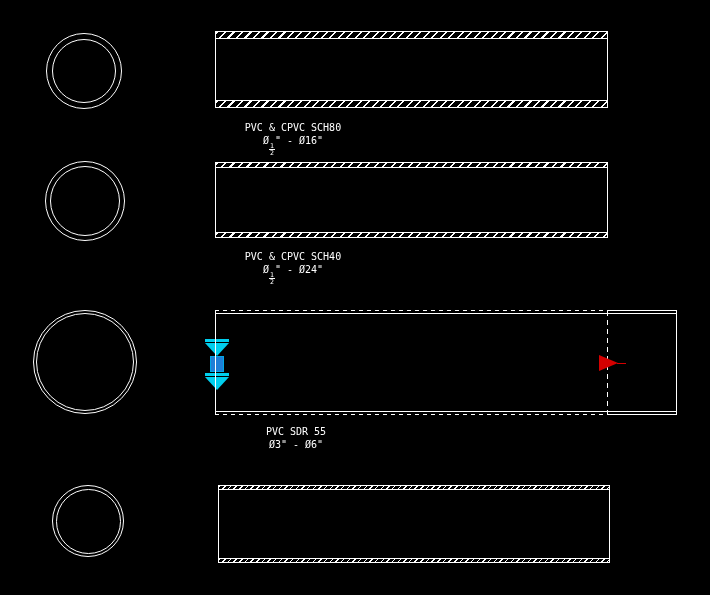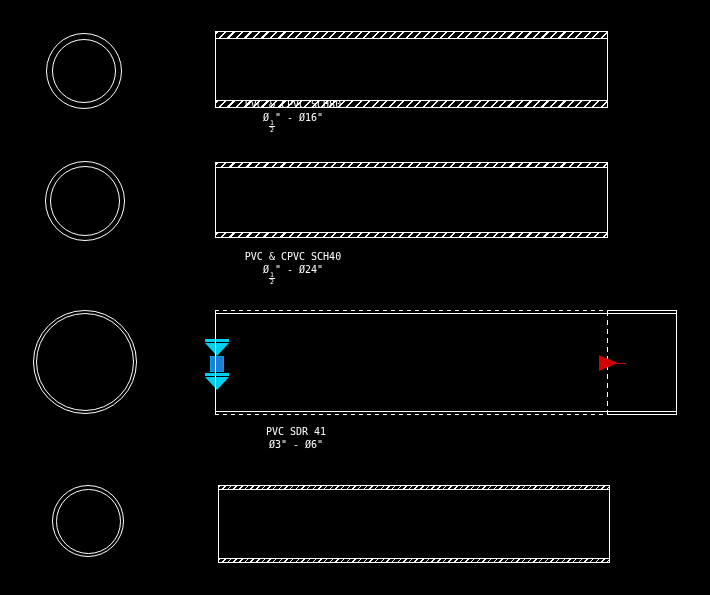--- a/index.html
+++ b/index.html
@@ -40,21 +40,21 @@
 
 <div class="canvas">
 
   <div class="circ" style="left:46px;top:33px;width:76px;height:76px;">
     <div class="circ-inner" style="inset:5px;"></div>
   </div>
   <div class="pipe-rect" style="left:215px;top:31px;width:393px;height:77px;">
     <div class="wall wall-top" style="height:6px;"></div>
     <div class="wall wall-bottom" style="height:6px;"></div>
   </div>
-  <div class="lbl" style="left:234px;top:98px;width:118px;">
+  <div class="lbl" style="left:234px;top:121px;width:118px;">
     <div>PVC &amp; CPVC SCH80</div>
     <div><span>Ø</span><span class="frac">
           <span class="num">1</span>
           <span class="den">2</span>
         </span><span>" - Ø16"</span></div>
   </div>
 
   <div class="circ" style="left:45px;top:161px;width:80px;height:80px;">
     <div class="circ-inner" style="inset:4px;"></div>
   </div>
@@ -93,21 +93,21 @@
     <div class="r3-hsolid" style="bottom:3px;left:0;right:0;"></div>
     <div class="r3-break" style="left:392px;"></div>
   </div>
 
   <div class="flow">
     <div class="f-tri"></div>
     <div class="f-tail"></div>
   </div>
 
   <div class="lbl" style="left:240px;top:425px;width:112px;">
-    <div>PVC SDR 41</div>
+    <div>PVC SDR 55</div>
     <div>Ø3" - Ø6"</div>
   </div>
 
   <div class="circ" style="left:52px;top:485px;width:72px;height:72px;">
     <div class="circ-inner" style="inset:2.5px;"></div>
   </div>
   <div class="pipe-rect" style="left:218px;top:485px;width:392px;height:78px;">
     <div class="wall wall-fine wall-top" style="height:3px;"></div>
     <div class="wall wall-fine wall-bottom" style="height:3px;"></div>
   </div>

